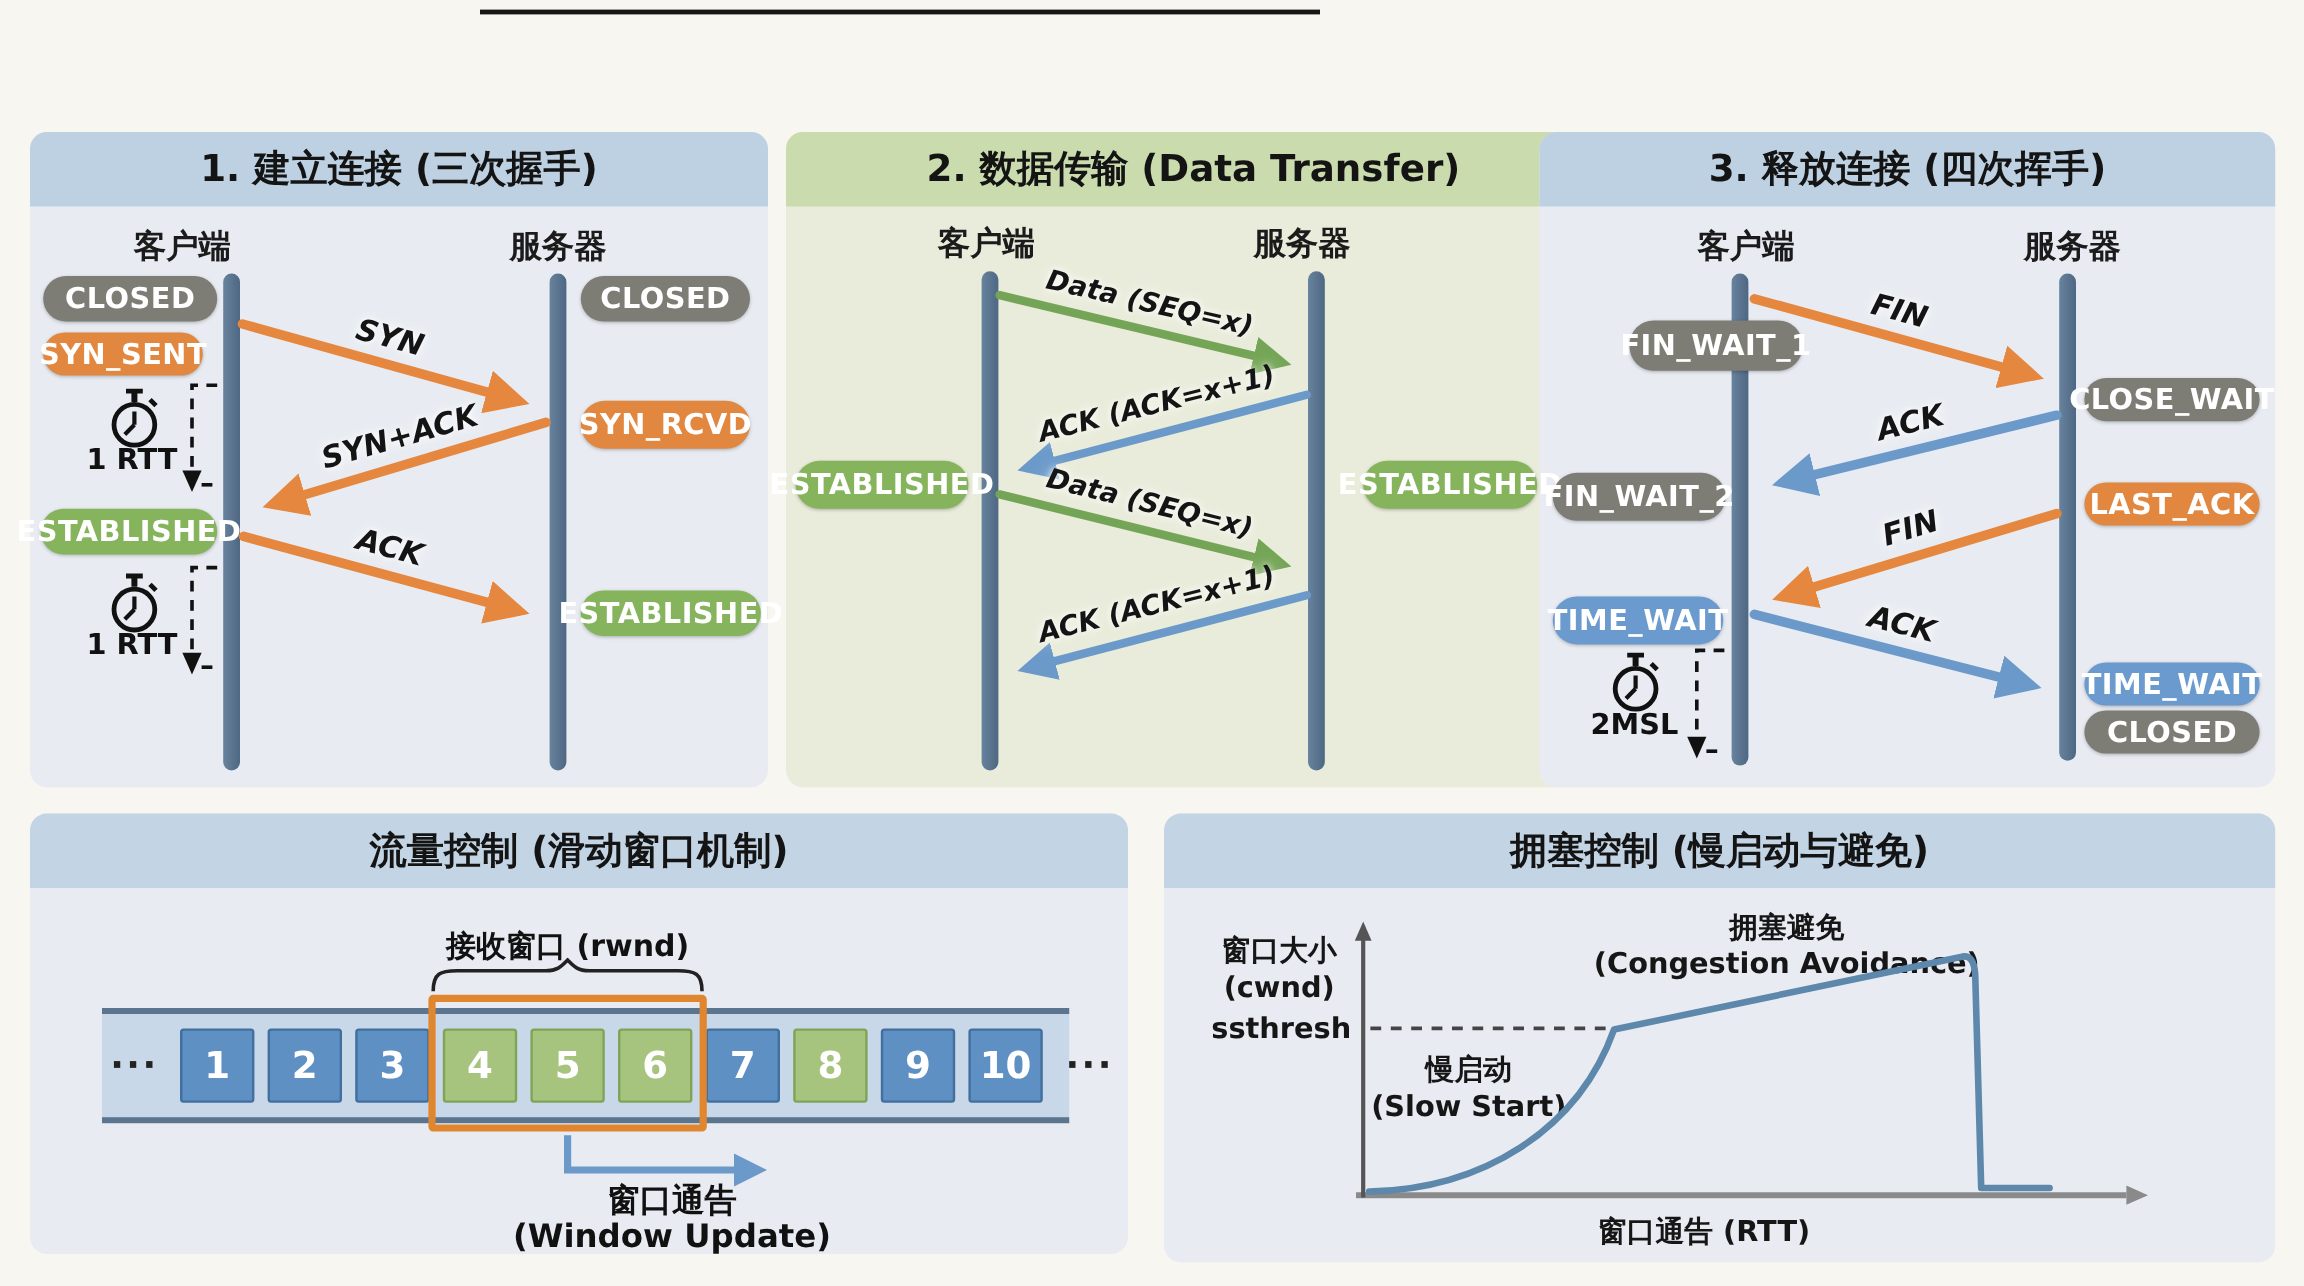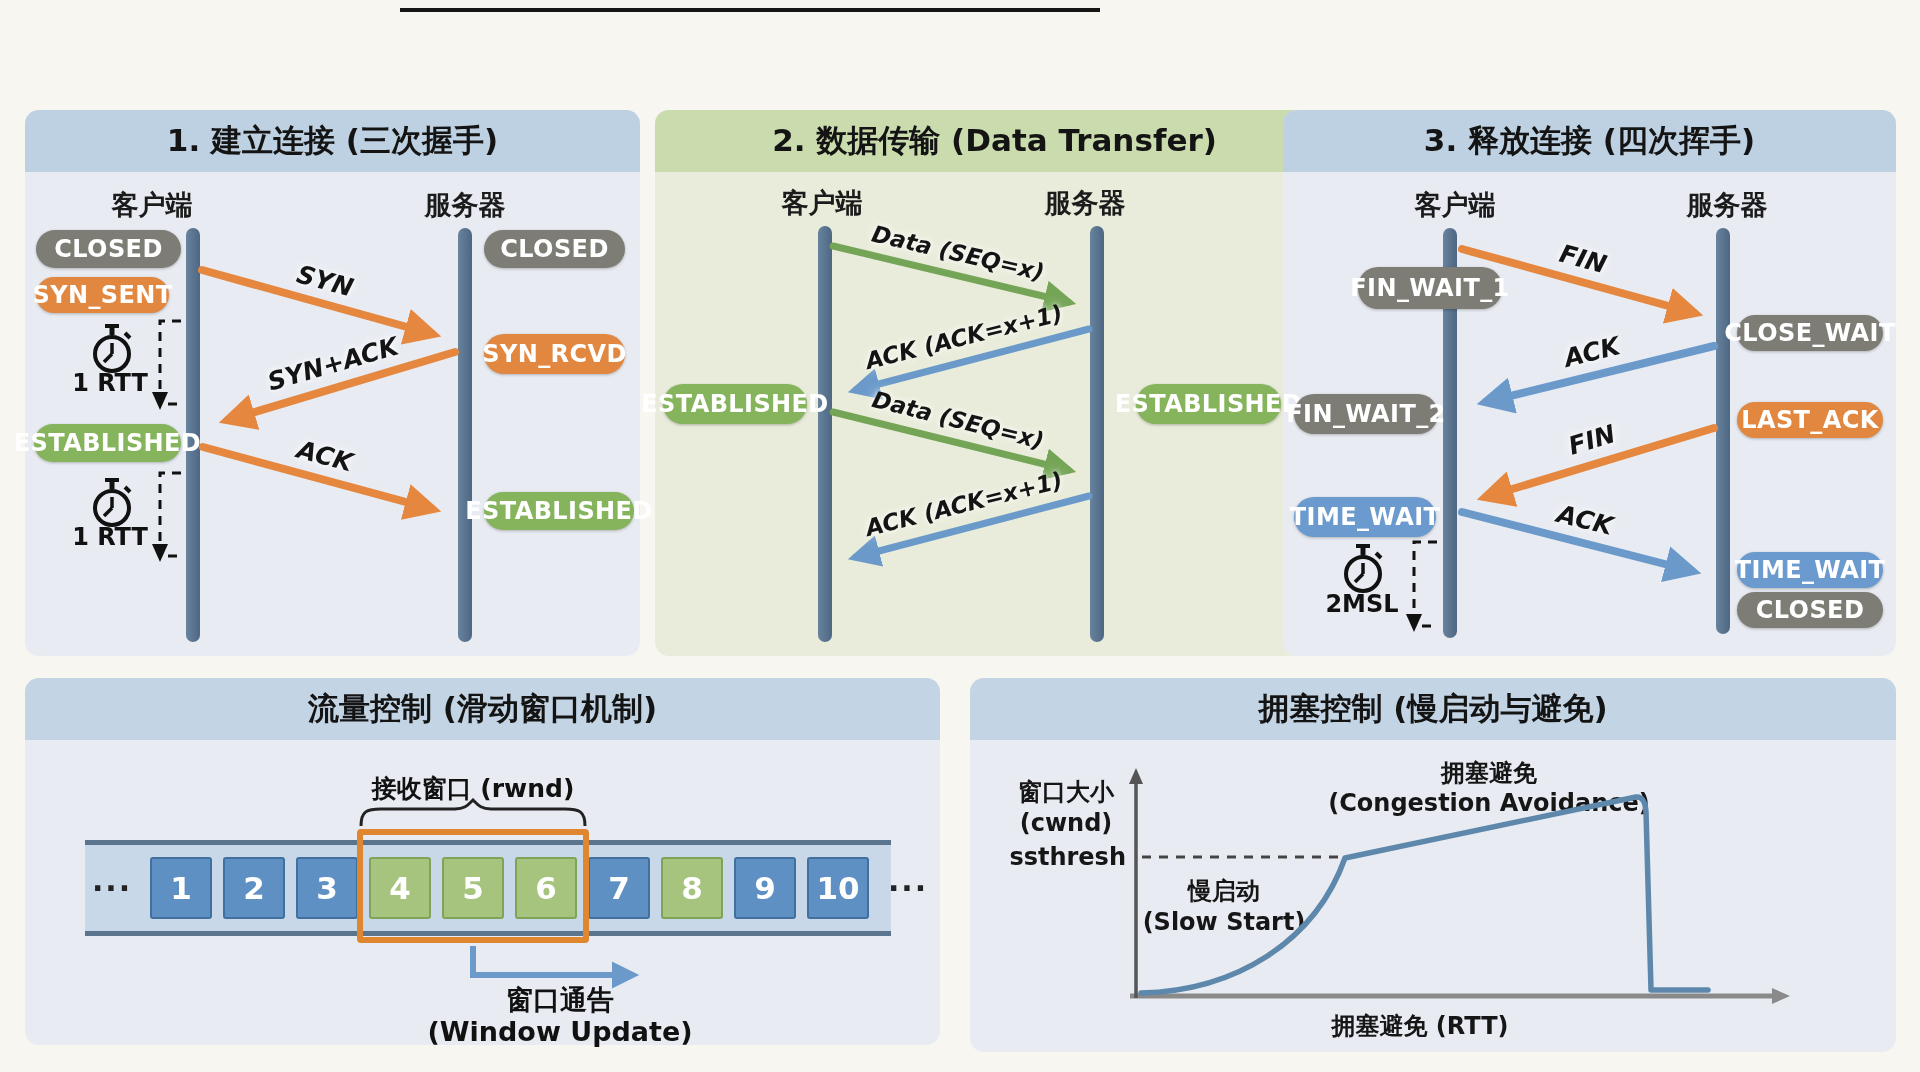--- a/index.html
+++ b/index.html
@@ -118,21 +118,21 @@
       <span>拥塞控制 (慢启动与避免)</span>
     </div>
   </div>
   <div class="abs chtext" style="left:1066px;top:792px;">窗口大小</div>
   <div class="abs chtext" style="left:1066px;top:823px;">(cwnd)</div>
   <div class="abs chright" style="left:1126px;top:857px;">ssthresh</div>
   <div class="abs chtext" style="left:1224px;top:891px;">慢启动</div>
   <div class="abs chtext" style="left:1224px;top:922px;">(Slow Start)</div>
   <div class="abs chtext" style="left:1489px;top:773px;">拥塞避免</div>
   <div class="abs chtext" style="left:1489px;top:803px;">(Congestion Avoidance)</div>
-  <div class="abs chtext" style="left:1420px;top:1026px;">拥塞避免 (RTT)</div>
+  <div class="abs chtext" style="left:1420px;top:1026px;">窗口通告 (RTT)</div>
 
   <svg class="overlay" width="1920" height="1072" viewBox="0 0 1920 1072">
     <defs>
       <marker id="mO" markerUnits="strokeWidth" markerWidth="5" markerHeight="4.6" refX="3.4" refY="2.3" orient="auto">
         <path d="M0,0 L4.6,2.3 L0,4.6 Z" fill="#e5873e"></path>
       </marker>
       <marker id="mB" markerUnits="strokeWidth" markerWidth="5" markerHeight="4.6" refX="3.4" refY="2.3" orient="auto">
         <path d="M0,0 L4.6,2.3 L0,4.6 Z" fill="#6b9aca"></path>
       </marker>
       <marker id="mG" markerUnits="strokeWidth" markerWidth="5" markerHeight="4.6" refX="3.4" refY="2.3" orient="auto">

